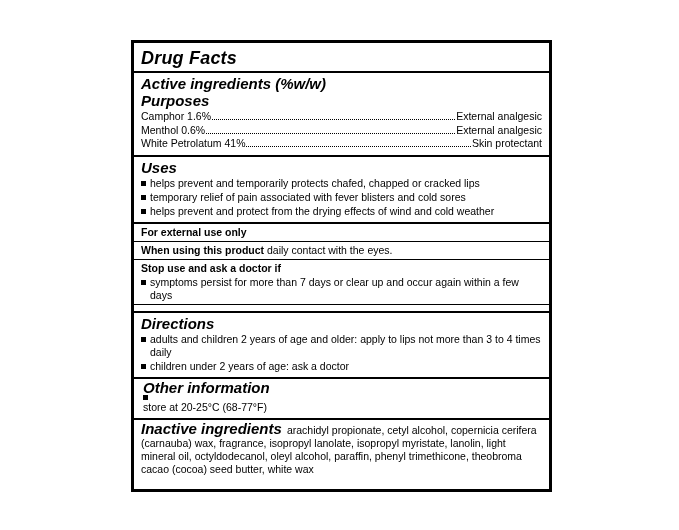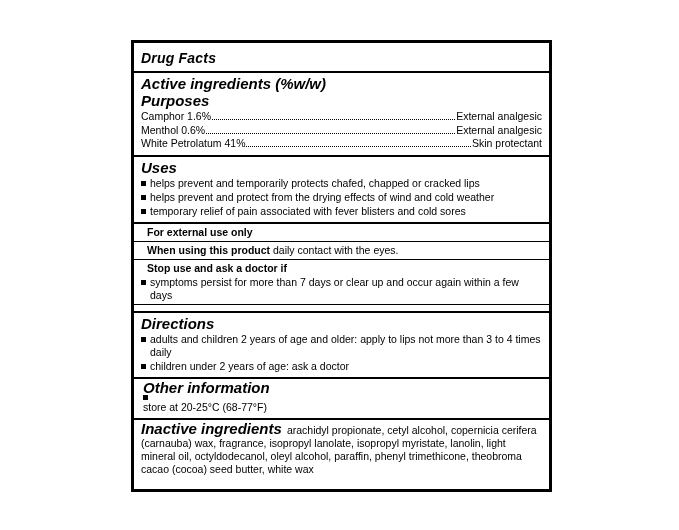--- a/index.html
+++ b/index.html
@@ -28,21 +28,21 @@
   }
   .sec {
     border-top: 2px solid #000;
     padding: 2px 7px 4px 7px;
   }
   .sec.first { border-top: none; padding-top: 5px; padding-bottom: 3px; }
 
   .h1 {
     font-style: italic;
     font-weight: bold;
-    font-size: 14px;
+    font-size: 18px;
     line-height: 20px;
     margin: 0;
     letter-spacing: 0.2px;
   }
   .h2 {
     font-style: italic;
     font-weight: bold;
     font-size: 15px;
     line-height: 17px;
     margin: 0;
@@ -52,21 +52,21 @@
     font-weight: bold;
     font-size: 15px;
     line-height: 14px;
     margin-right: 5px;
   }
   .body-text, .lrow, .brow {
     font-size: 10.5px;
     line-height: 13px;
     margin: 0;
   }
-  .bold { font-weight: bold; margin-left: 6px; }
+  .bold { font-weight: bold; }
 
   .ai-head {
     display: flex;
     justify-content: space-between;
     align-items: baseline;
     margin-bottom: 1px;
     flex-direction: column;
   }
 
   .lrow {
@@ -146,25 +146,25 @@
   </div>
 
   <div class="sec">
     <p class="h2">Uses</p>
     <div class="brow">
       <span class="sq"></span>
       <span>helps prevent and temporarily protects chafed, chapped or cracked lips</span>
     </div>
     <div class="brow">
       <span class="sq"></span>
+      <span>temporary relief of pain associated with fever blisters and cold sores</span>
+    </div>
+    <div class="brow">
+      <span class="sq"></span>
       <span>helps prevent and protect from the drying effects of wind and cold weather</span>
-    </div>
-    <div class="brow">
-      <span class="sq"></span>
-      <span>temporary relief of pain associated with fever blisters and cold sores</span>
     </div>
   </div>
 
   <div class="sec">
     <p class="body-text bold">For external use only</p>
     <div class="hairline"></div>
     <p class="body-text"><span class="bold">When using this product</span><span> daily contact with the eyes.</span></p>
     <div class="hairline"></div>
     <p class="body-text bold">Stop use and ask a doctor if</p>
     <div class="brow">

